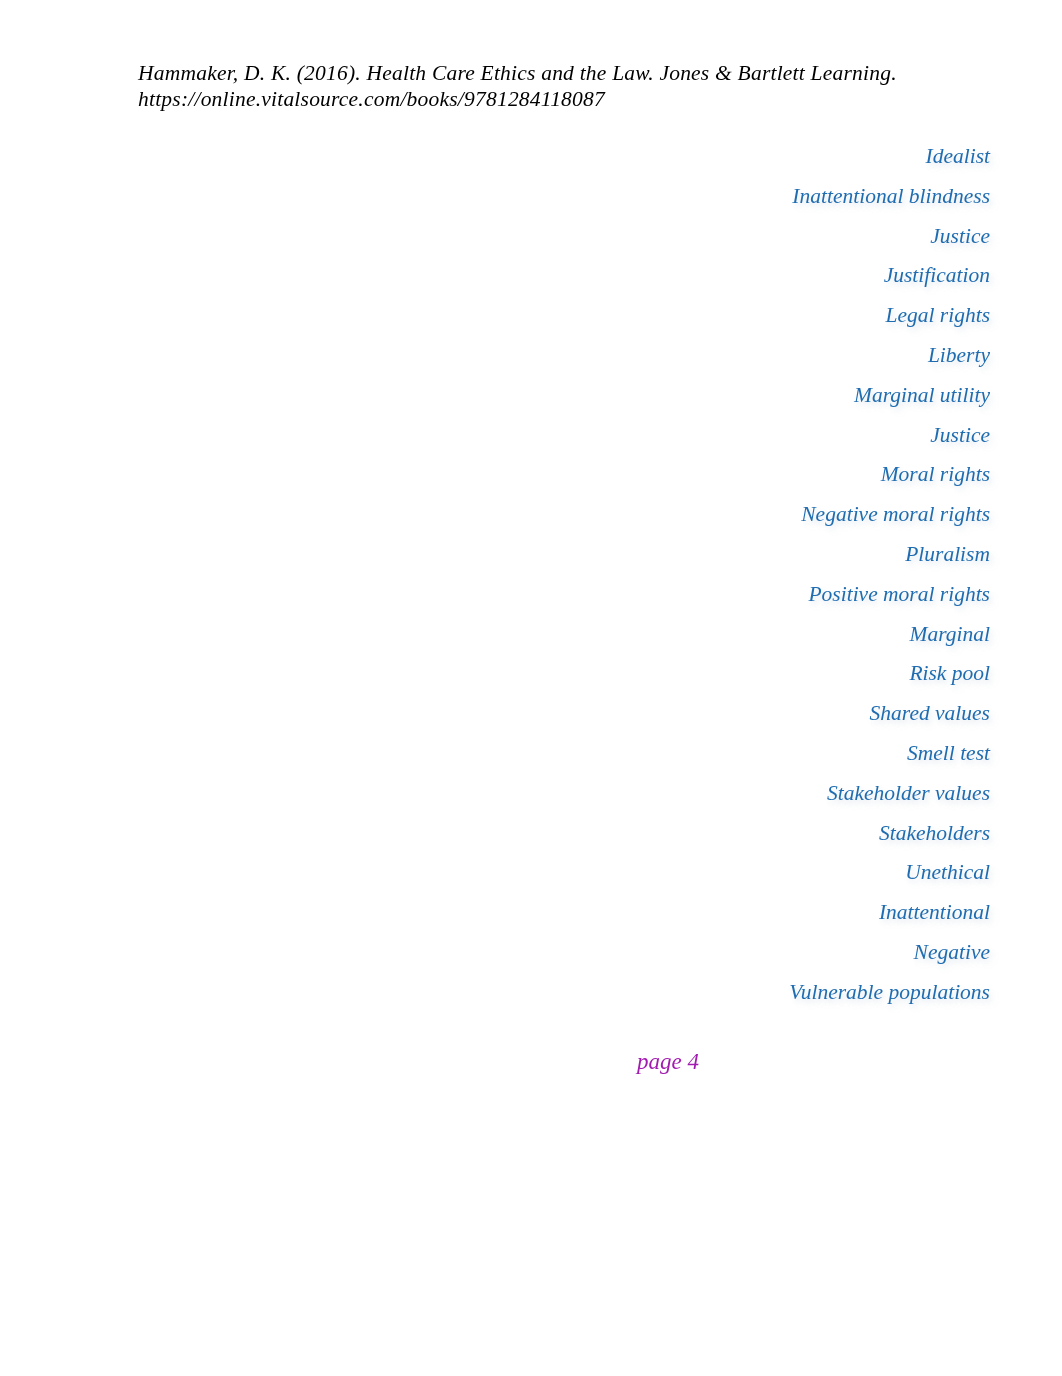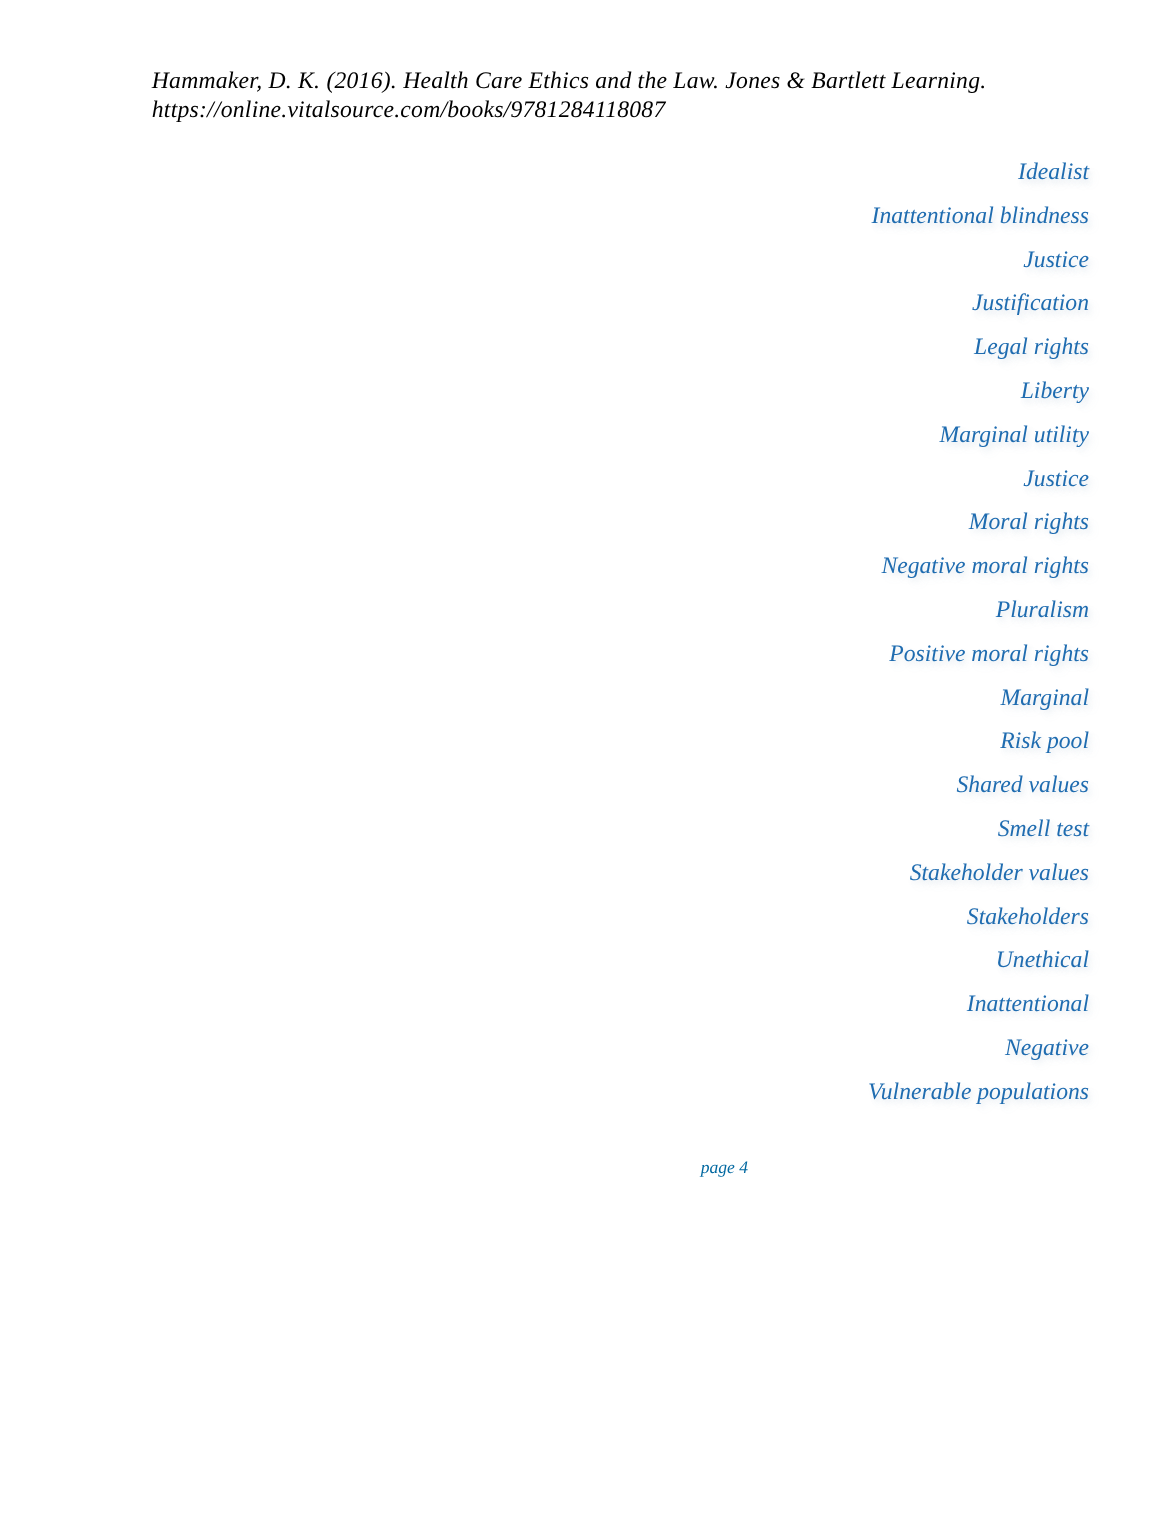--- a/index.html
+++ b/index.html
@@ -72,23 +72,23 @@
     
     text-shadow: 2px 3px 5px rgba(120, 150, 180, 0.17),
                  5px 5px 9px rgba(140, 165, 190, 0.10);
   }
 
   
   .page-marker {
     position: absolute;
     left: 625px;
     top: 1049px;
-    font-size: 16px;
+    font-size: 23px;
     line-height: 26px;
-    color: #0369a1;
+    color: #a21caf;
     white-space: nowrap;
   }
 </style>
 </head>
 <body>
 
 <div class="page">
 
   <div class="citation">
     <span class="citation-line">Hammaker, D. K. (2016). Health Care Ethics and the Law. Jones &amp; Bartlett Learning.</span>

